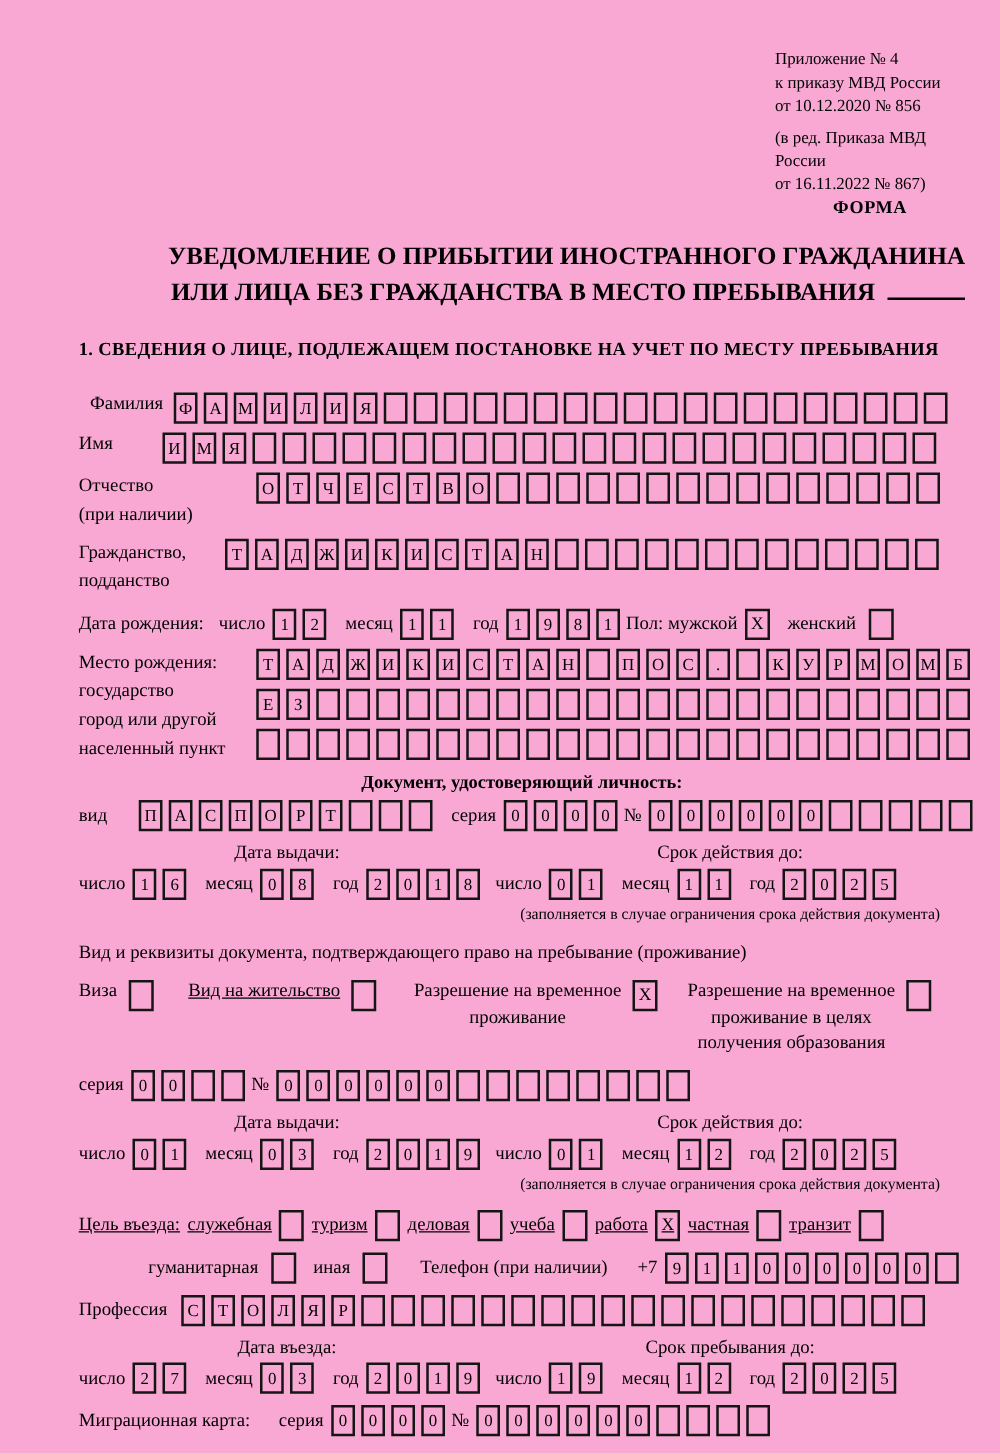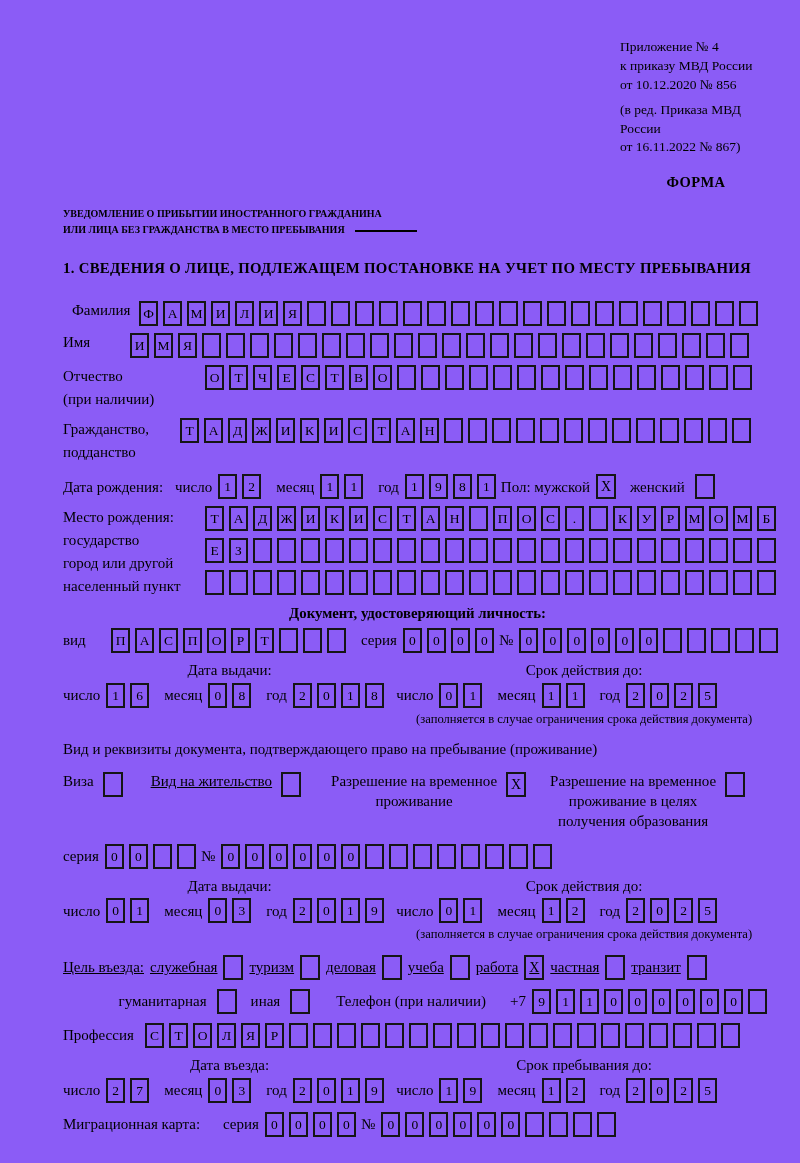--- a/index.html
+++ b/index.html
@@ -1,28 +1,28 @@
 <!DOCTYPE html>
 <html><head>
 <meta charset="utf-8">
 <style>
   html,body{margin:0;padding:0;background:#e8e8e8;}
   .page{
-    width:800px;height:1163px;margin:0 auto;background:#8b5cf6;color:#000;
+    width:800px;height:1163px;margin:0 auto;background:#f9a8d4;color:#000;
     font-family:"Liberation Serif","DejaVu Serif",serif;
     font-size:15px;line-height:1.25;
     box-sizing:border-box;padding:38px 28px 10px 63px;
     overflow:hidden;position:relative;
   }
   
   .appendix{margin-left:557px;font-size:13.5px;line-height:1.4;}
   .appendix .amend{margin-top:6px;}
-  .forma{margin-left:557px;text-align:center;font-weight:bold;font-size:14.5px;margin-top:16px;letter-spacing:.5px;}
+  .forma{margin-left:557px;text-align:center;font-weight:bold;font-size:14.5px;margin-top:0;letter-spacing:.5px;}
   
-  .title{ text-align:left;font-weight:bold;font-size:10px;margin-top:16px;line-height:1.45;}
+  .title{ text-align:right;font-weight:bold;font-size:20px;margin-top:16px;line-height:1.45;}
   .title-underline{display:inline-block;width:62px;border-bottom:2px solid #000;height:.85em;margin-left:10px;}
   .section-title{font-weight:bold;font-size:14.8px;margin-top:22px;letter-spacing:.3px;}
   
   .frow{display:flex;align-items:flex-start;margin-top:7px;white-space:nowrap;}
   .flabel{flex:none;}
   .w67{width:67px;} .w117{width:117px;} .w142{width:142px;}
   .boxes{display:inline-flex;flex:none;vertical-align:middle;}
   .cell{
     display:inline-block;box-sizing:border-box;flex:none;
     width:19px;height:25px;border:2px solid #151515;margin-right:5px;

